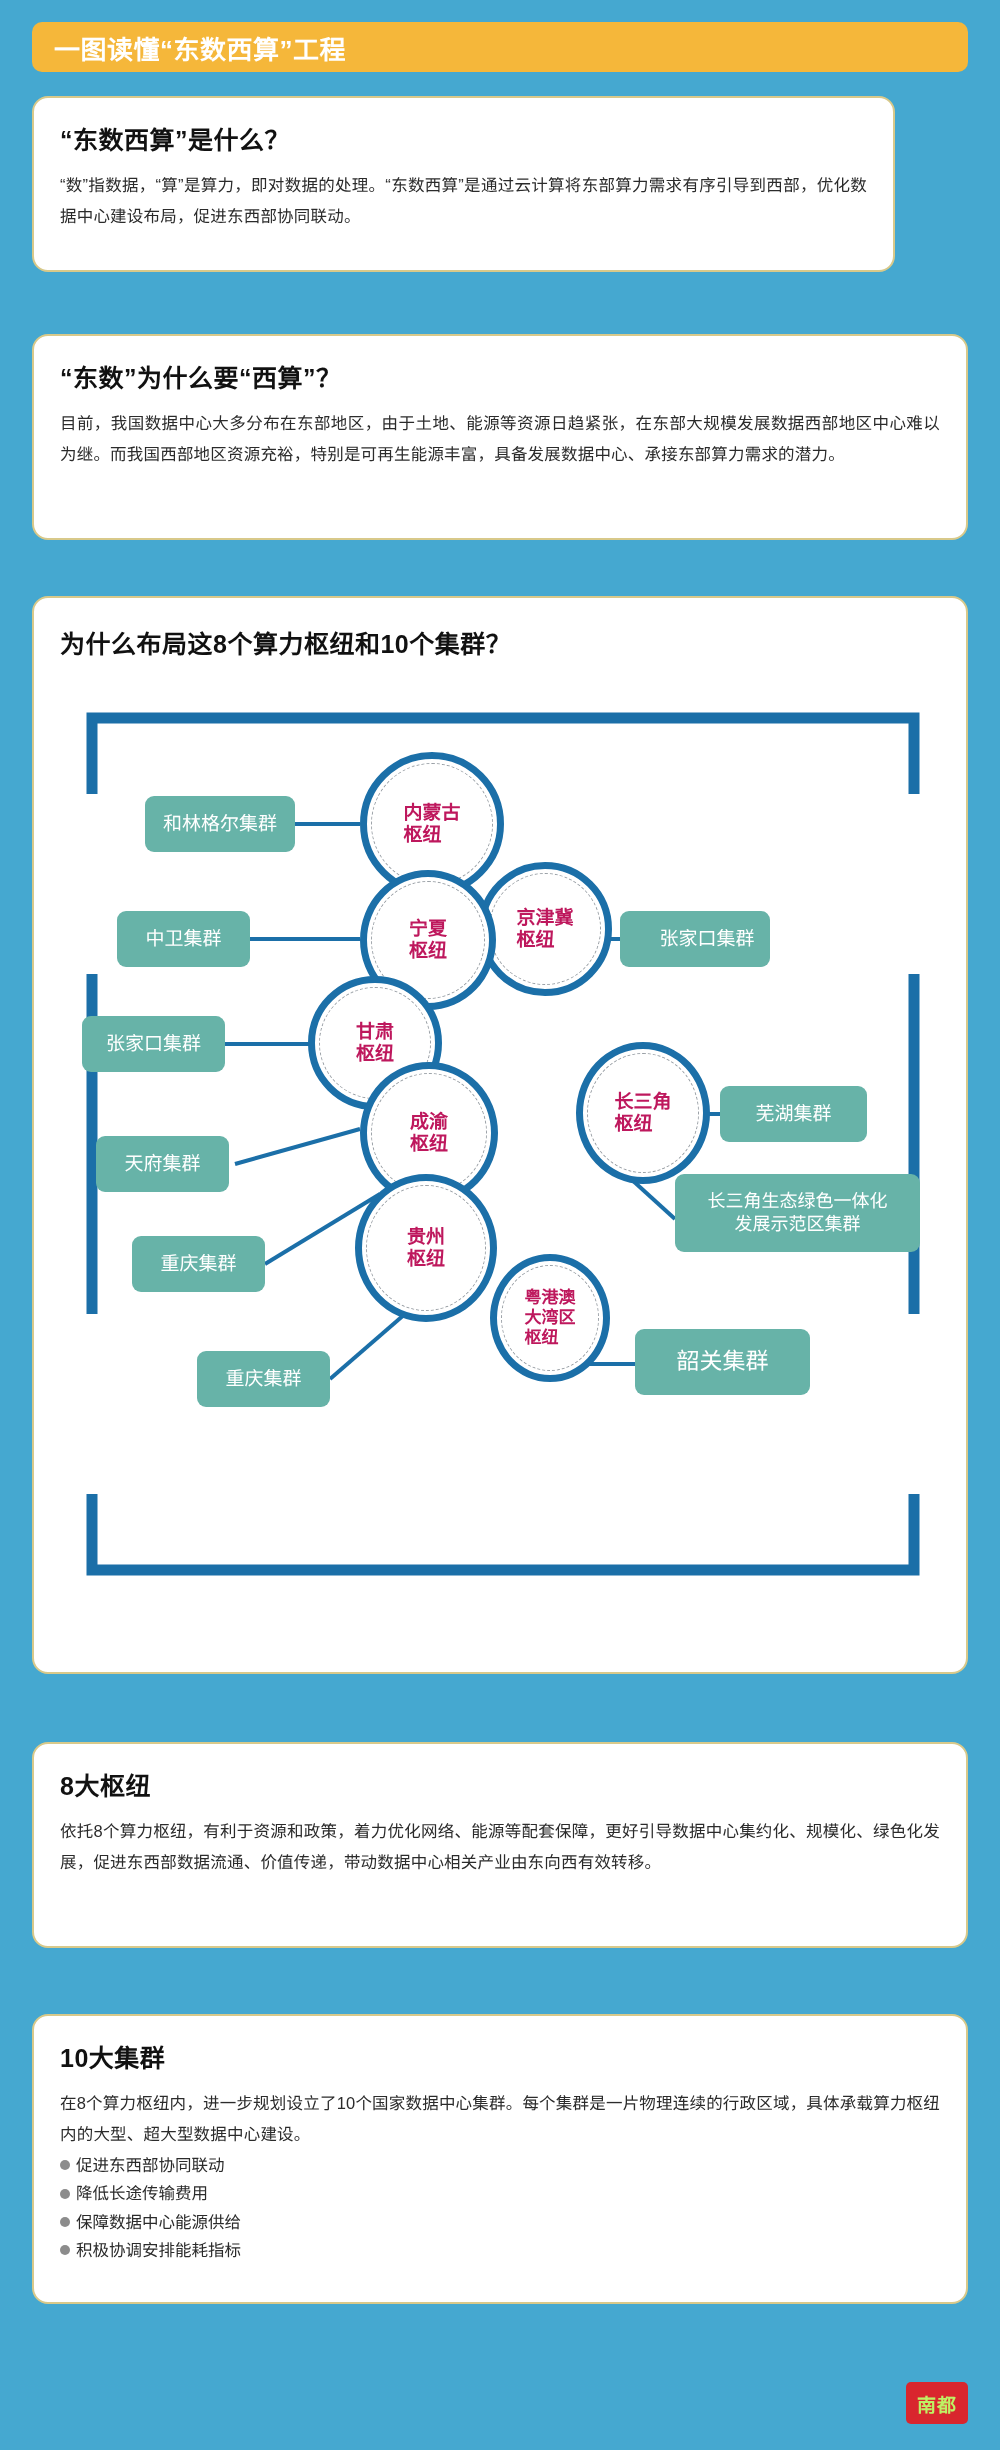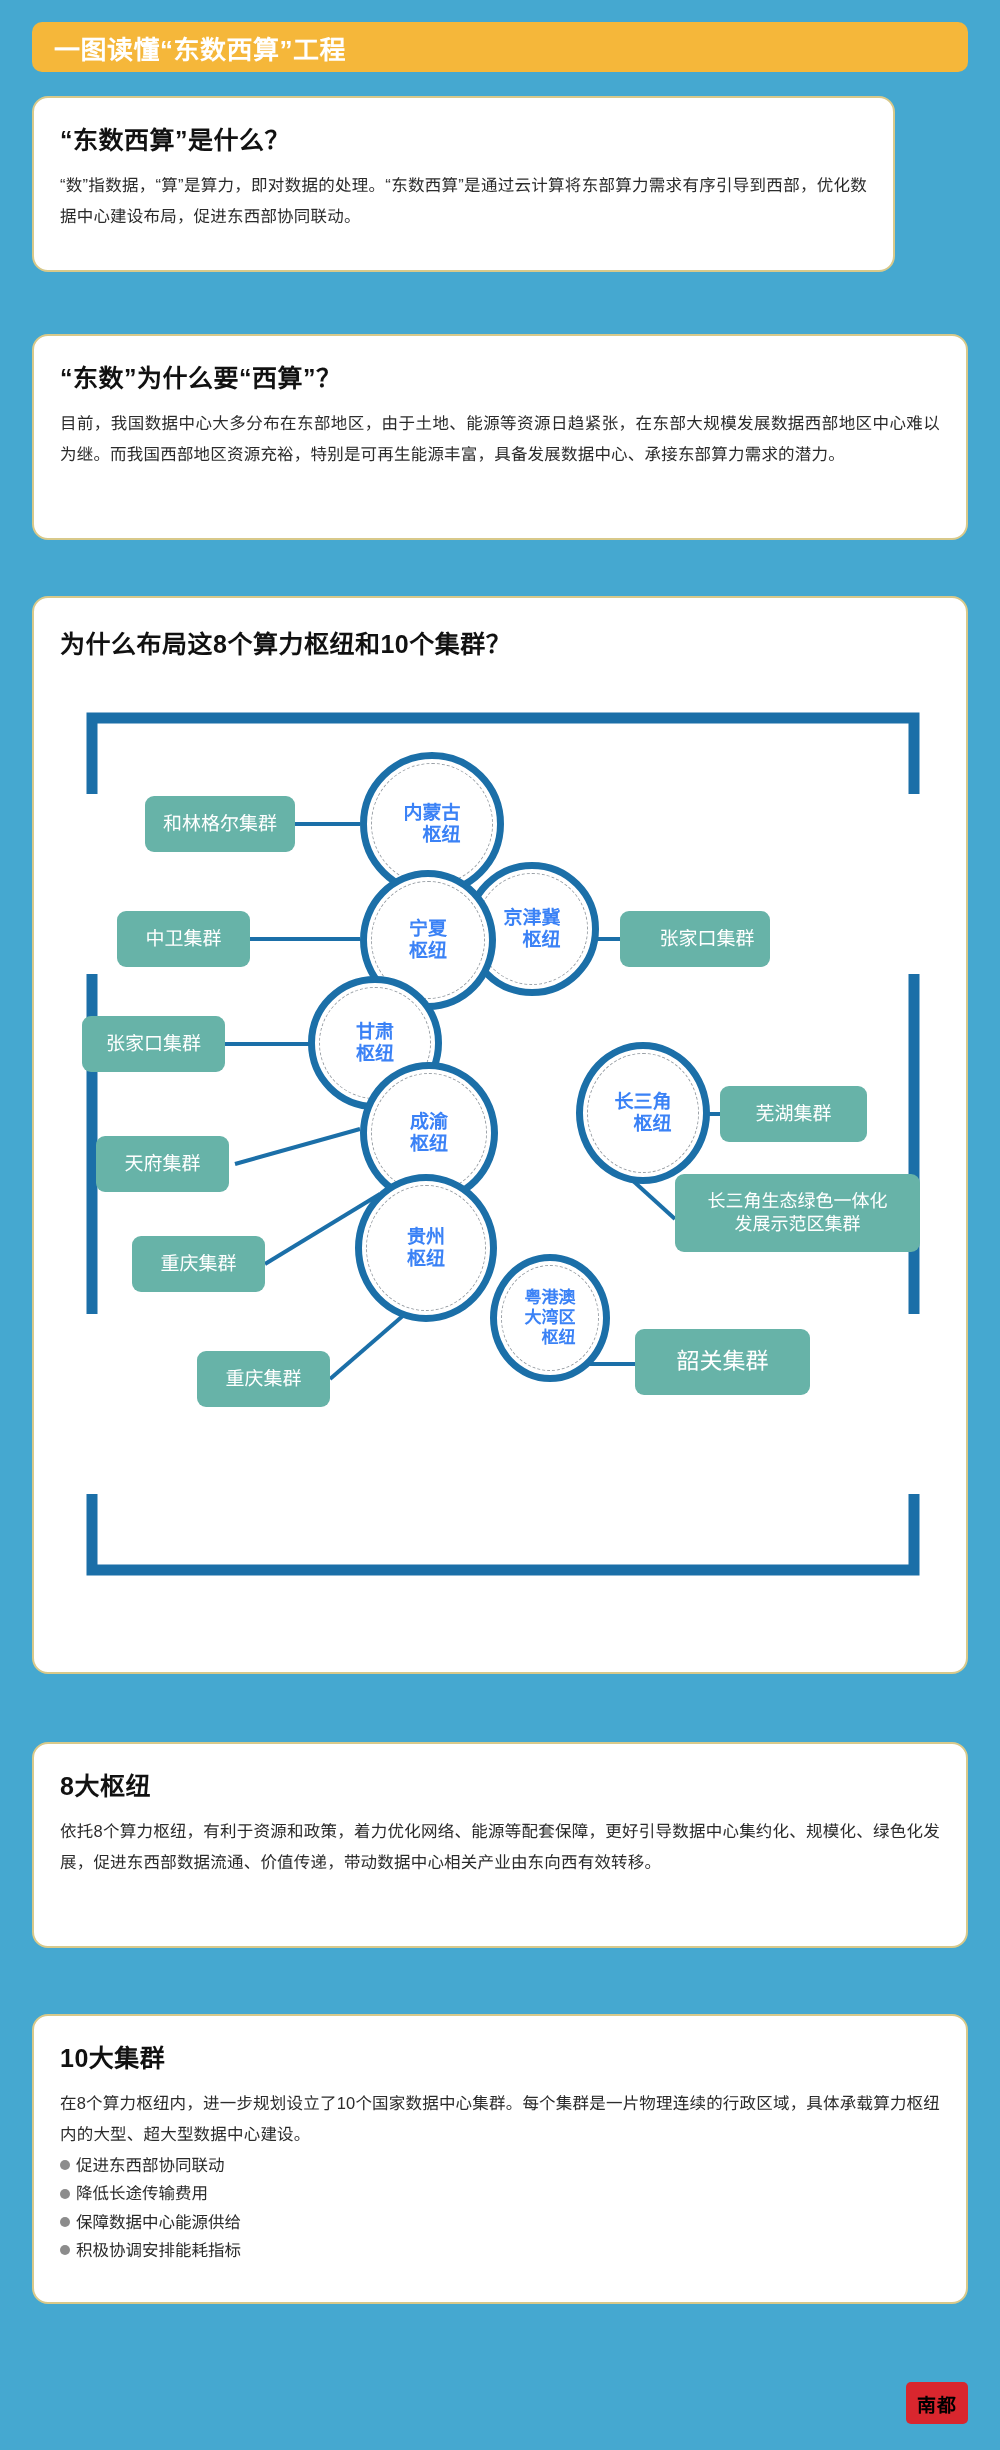--- a/index.html
+++ b/index.html
@@ -94,22 +94,22 @@
   .diagram-svg { position: absolute; left: 0; top: 0; }
 
   .hub {
     position: absolute;
     background: #ffffff;
     border: 7px solid #1b6fa8;
     border-radius: 50%;
     display: flex;
     align-items: center;
     justify-content: center;
-    text-align: right;
-    color: #3b82f6;
+    text-align: left;
+    color: #be185d;
     font-size: 19px;
     font-weight: bold;
     line-height: 1.18;
     z-index: 3;
   }
   .hub-inner {
     position: absolute;
     left: 4px; top: 4px; right: 4px; bottom: 4px;
     border: 1.5px dashed #9aa0a6;
     border-radius: 50%;
@@ -137,21 +137,21 @@
     position: absolute;
     right: 32px;
     bottom: 26px;
     width: 62px;
     height: 42px;
     background: #d9262e;
     border-radius: 5px;
     display: flex;
     align-items: center;
     justify-content: center;
-    color: #000000;
+    color: #bef264;
     font-size: 19px;
     font-weight: bold;
     letter-spacing: 1px;
   }
 </style>
 </head>
 <body>
 
 <div class="page">
 
@@ -199,21 +199,21 @@
           <line x1="560" y1="495" x2="615" y2="545"></line>
           <line x1="525" y1="690" x2="575" y2="690"></line>
         </g>
       </svg>
 
       <div class="hub" style="left:300px; top:78px; width:144px; height:144px;">
         <div class="hub-inner"></div>
         <span>内蒙古<br>枢纽</span>
       </div>
 
-      <div class="hub" style="left:405px; top:188px; width:134px; height:134px;">
+      <div class="hub" style="left:418px; top:188px; width:134px; height:134px;">
         <div class="hub-inner"></div>
         <span>京津冀<br>枢纽</span>
       </div>
 
       <div class="hub" style="left:300px; top:196px; width:136px; height:140px;">
         <div class="hub-inner"></div>
         <span>宁夏<br>枢纽</span>
       </div>
 
       <div class="hub" style="left:248px; top:302px; width:134px; height:134px;">

